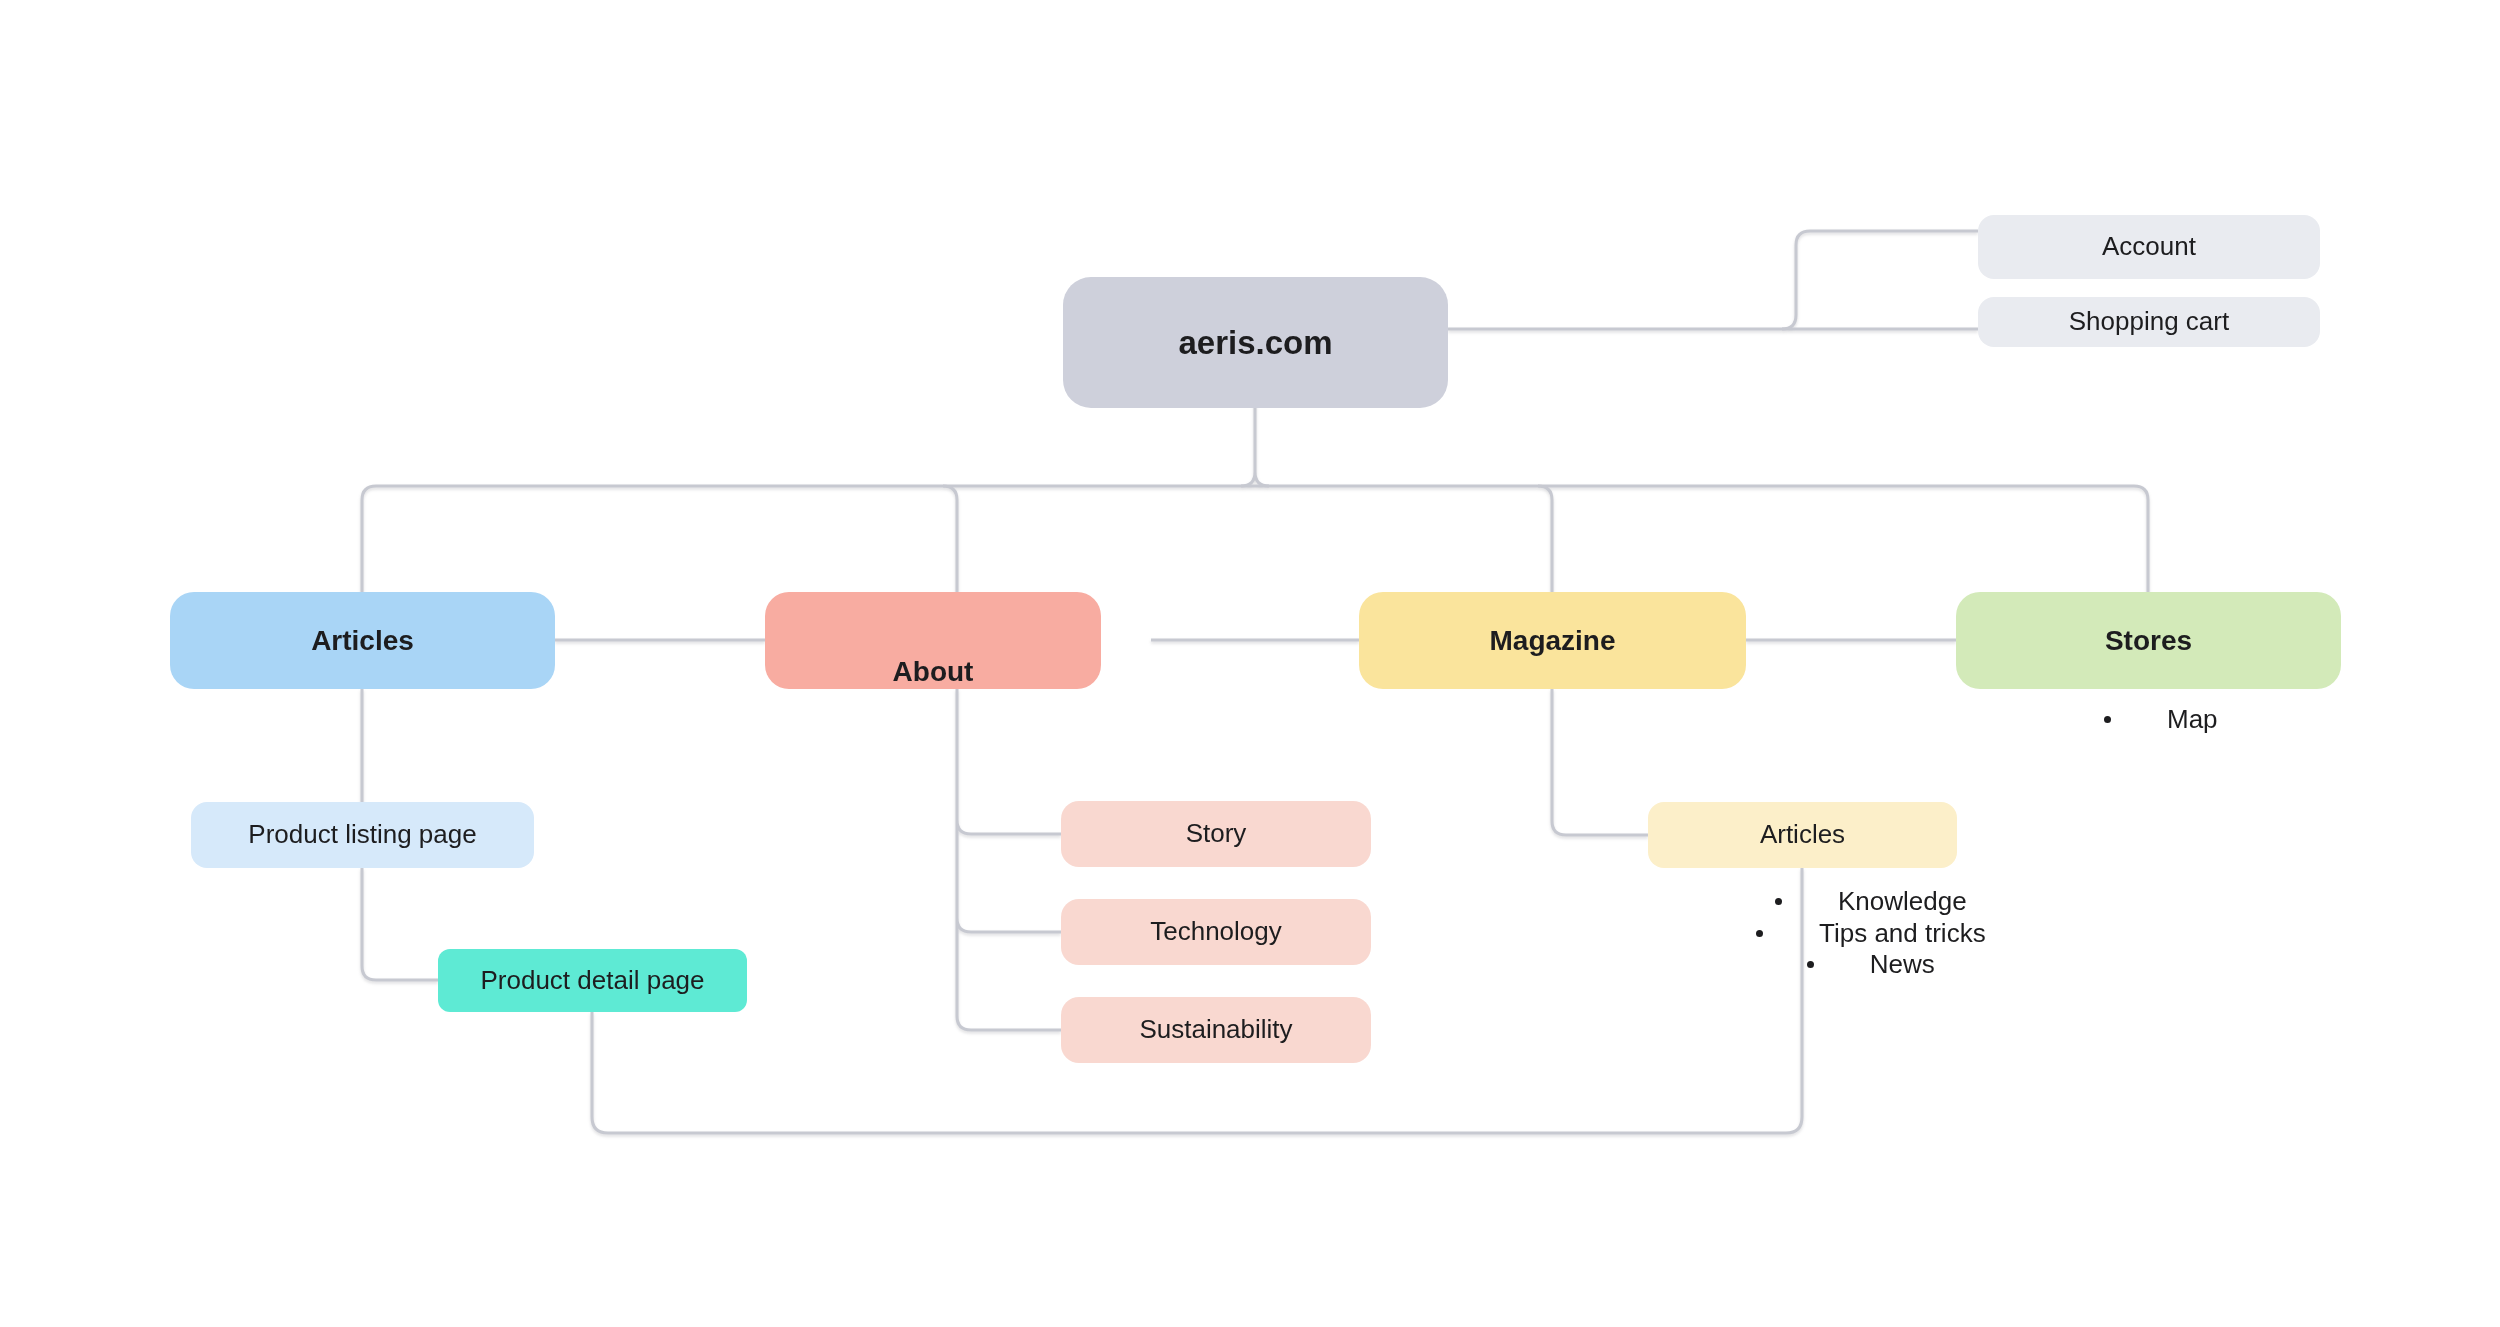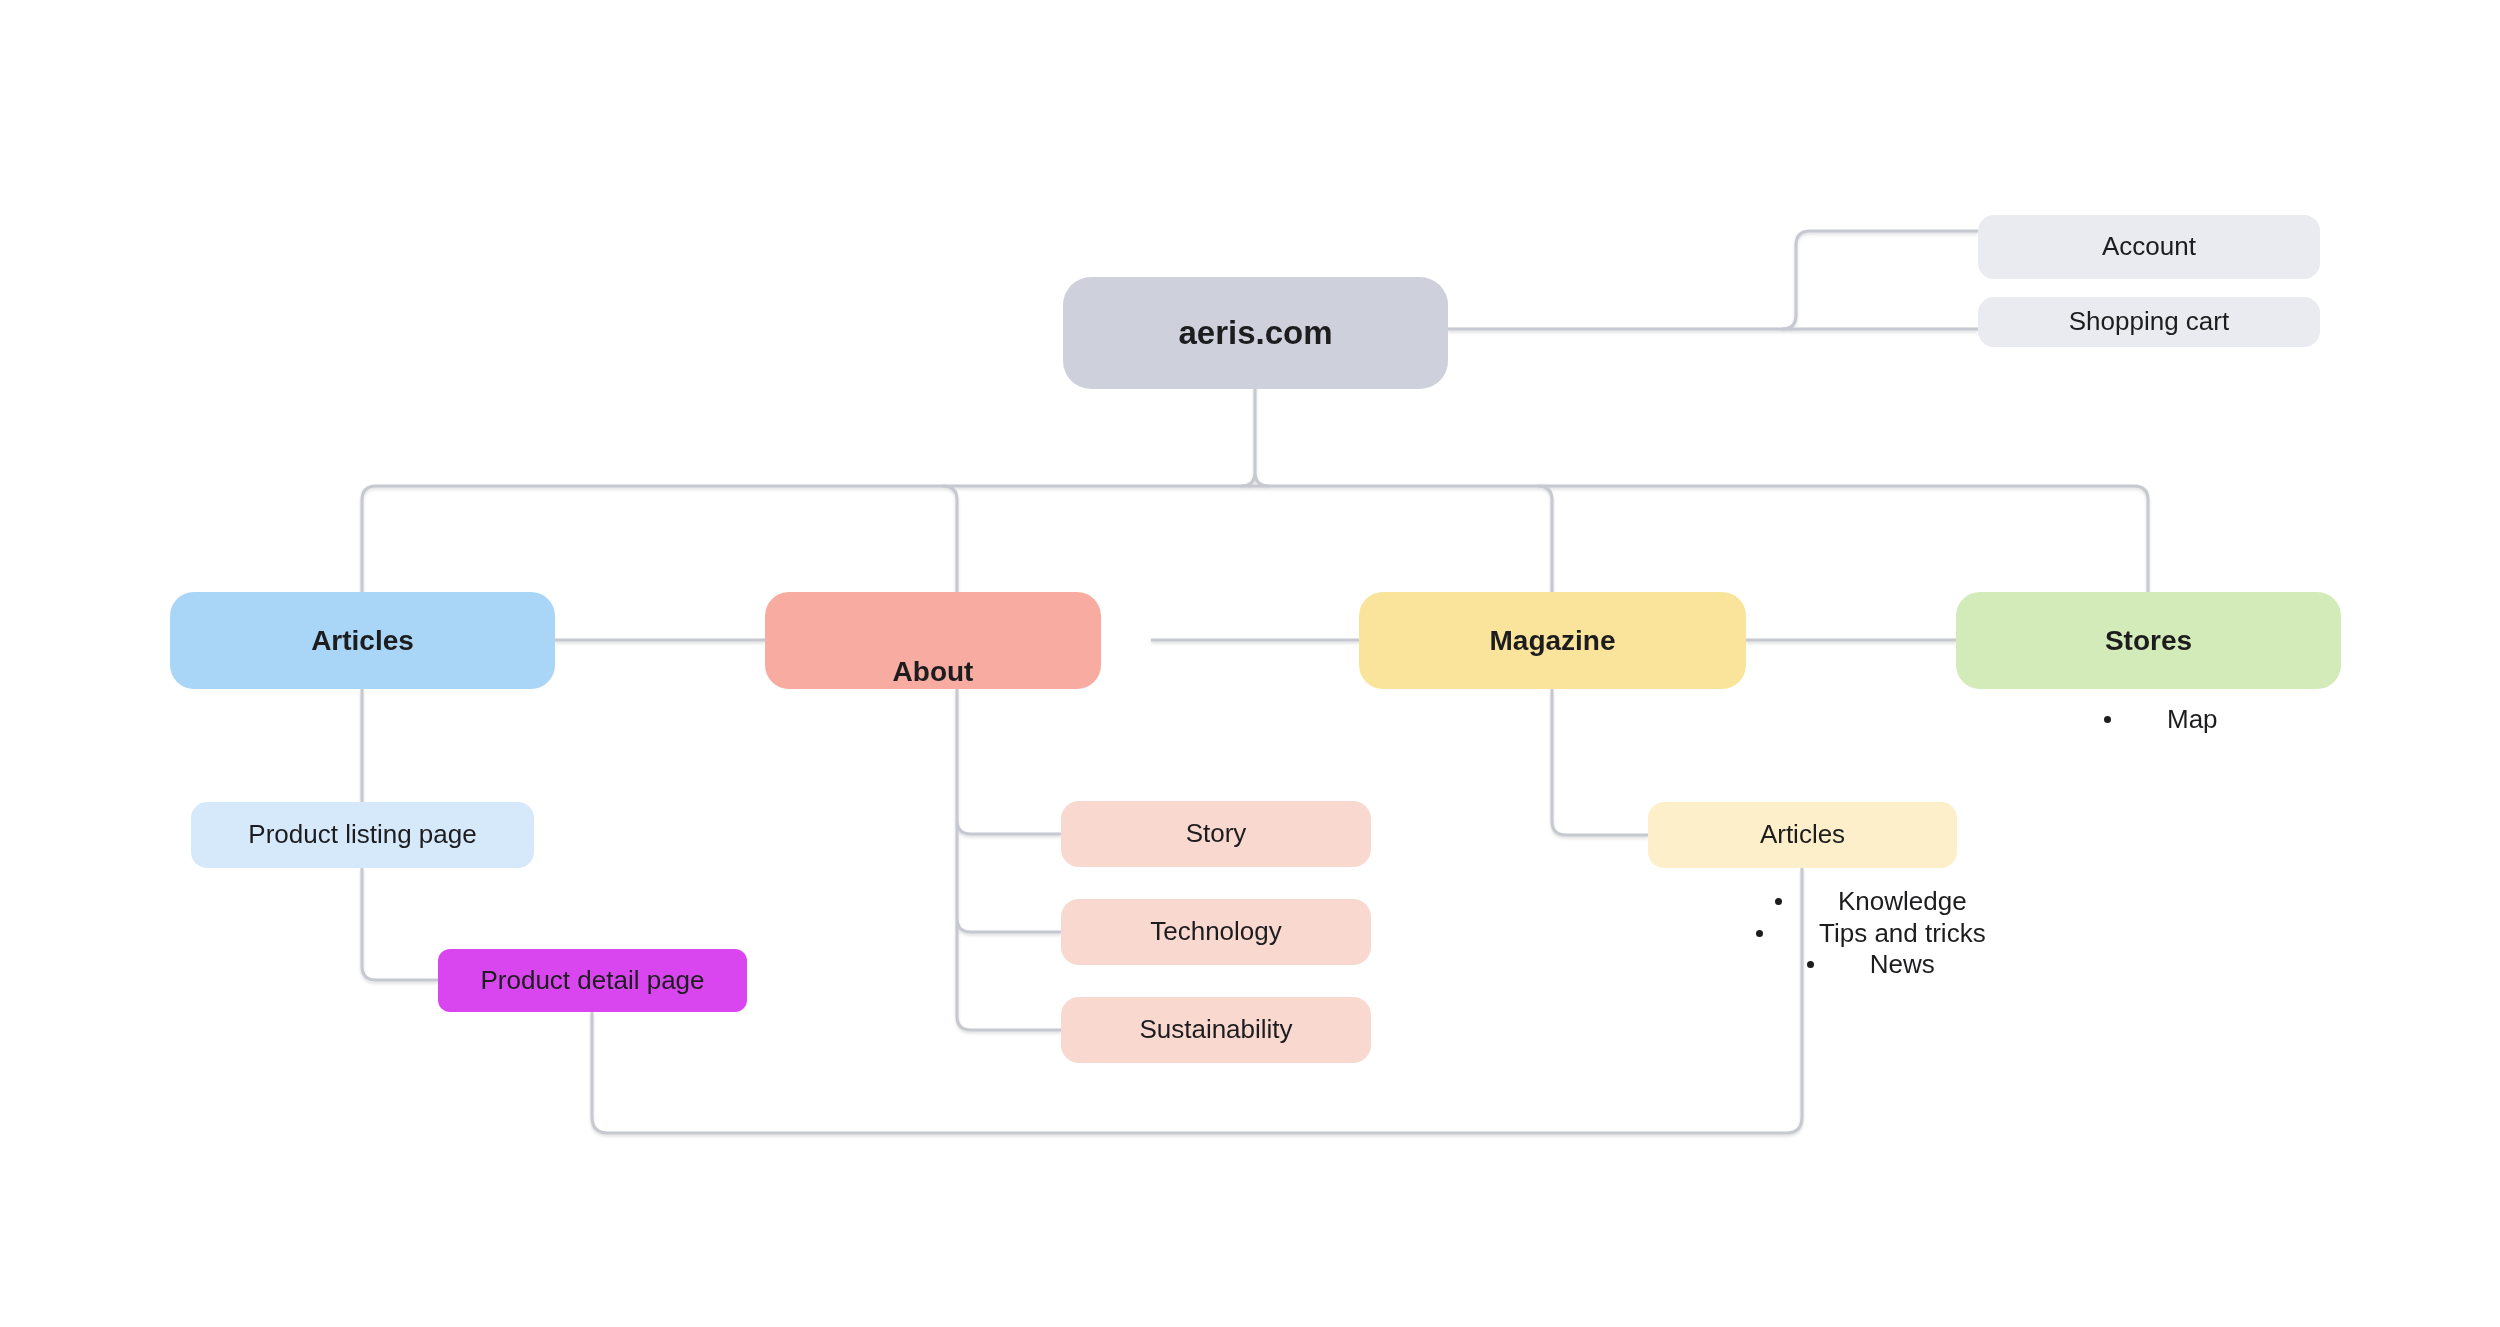--- a/index.html
+++ b/index.html
@@ -29,21 +29,21 @@
     white-space:nowrap;
   }
   .root-node{background:#ced0db;border-radius:28px;font-weight:bold;font-size:33px;}
   .utility-node{background:#e9ebf0;border-radius:16px;}
   .section-node{border-radius:24px;font-weight:bold;font-size:28px;}
   .fill-products{background:#a9d5f6;}
   .fill-about{background:#f8aca1;}
   .fill-magazine{background:#fae49c;}
   .fill-stores{background:#d3eab9;}
   .fill-listing{background:#d6e9fa;border-radius:16px;}
-  .fill-detail{background:#d946ef;border-radius:12px;}
+  .fill-detail{background:#5eead4;border-radius:12px;}
   .fill-about-child{background:#f9d8d0;border-radius:18px;}
   .fill-articles{background:#fcefc9;border-radius:16px;}
   .bullets{
     position:absolute;
     display:flex;flex-direction:column;
     font-size:26px;
   }
   .bullet-row{
     display:flex;align-items:center;
     height:32px;
@@ -83,21 +83,21 @@
     <path d="M 362 689 V 802"></path>
     <path d="M 362 868 V 966 Q 362 980 376 980 H 438"></path>
 
     <path d="M 592 1012 V 1117 Q 592 1133 608 1133 H 1786 Q 1802 1133 1802 1117 V 868"></path>
 
     <path d="M 957 689 V 1016 Q 957 1030 971 1030 H 1061 M 957 820 Q 957 834 971 834 H 1061 M 957 918 Q 957 932 971 932 H 1061"></path>
 
     <path d="M 1552 689 V 821 Q 1552 835 1566 835 H 1648"></path>
   </svg>
 
-  <div class="node root-node" style="left:1063px;top:277px;width:385px;height:112px;">
+  <div class="node root-node" style="left:1063px;top:277px;width:385px;height:131px;">
     <span>aeris.com</span>
   </div>
 
   <div class="node utility-node" style="left:1978px;top:199px;width:342px;height:64px;margin-top:16px;">
     <span>Account</span>
   </div>
   <div class="node utility-node" style="left:1978px;top:297px;width:342px;height:50px;">
     <span>Shopping cart</span>
   </div>
 

